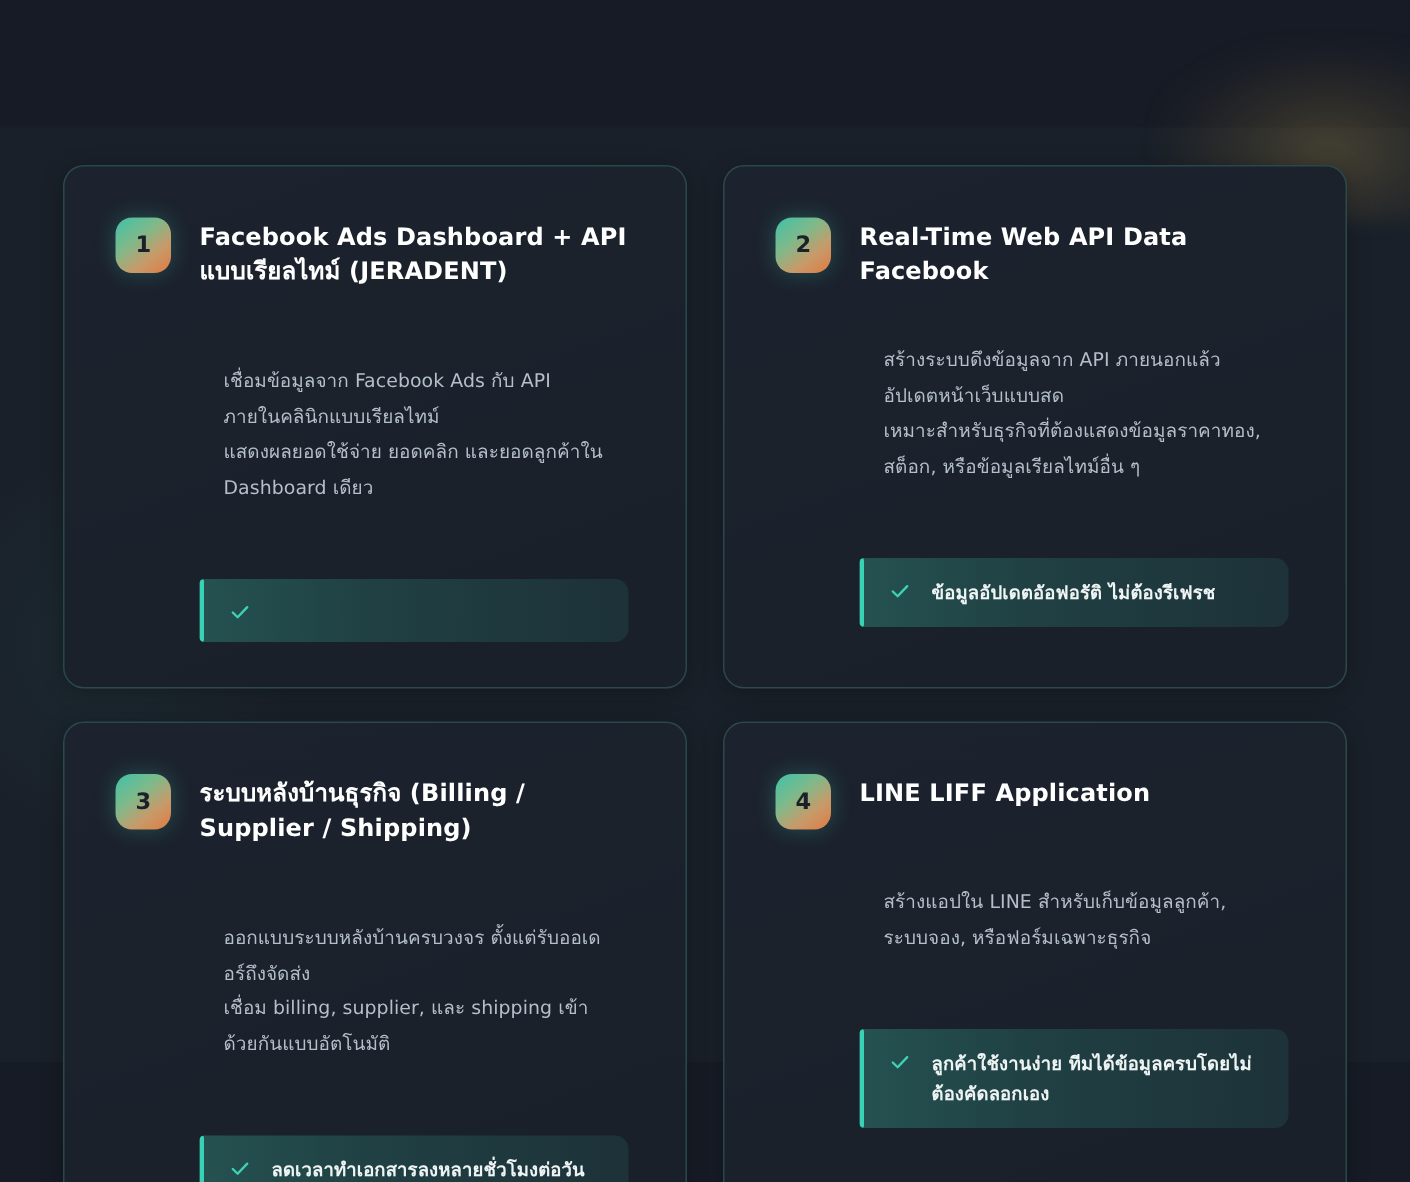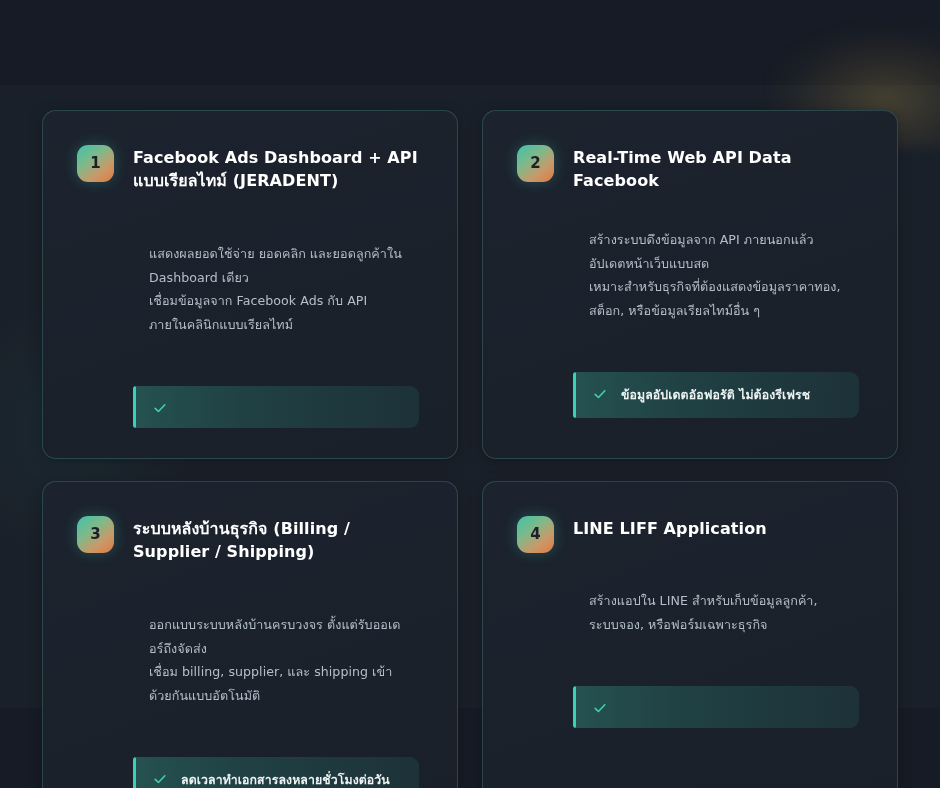--- a/index.html
+++ b/index.html
@@ -181,22 +181,22 @@
 
   <div class="grid">
 
     <div class="card">
       <div class="card-head">
         <div class="badge">1</div>
         <h3 class="card-title">Facebook Ads Dashboard + API แบบเรียลไทม์ (JERADENT)</h3>
       </div>
       <div class="gap-a"></div>
       <p class="card-desc">
+        <span class="line">เชื่อมข้อมูลจาก Facebook Ads กับ API ภายในคลินิกแบบเรียลไทม์</span>
         <span class="line">แสดงผลยอดใช้จ่าย ยอดคลิก และยอดลูกค้าใน Dashboard เดียว</span>
-        <span class="line">เชื่อมข้อมูลจาก Facebook Ads กับ API ภายในคลินิกแบบเรียลไทม์</span>
       </p>
       <div class="gap-a"></div>
       <div class="pill-wrap">
         <div class="pill">
           <svg class="pill-check" viewBox="0 0 16 16">
             <path d="M2.5 8.4 L6.2 12 L13.5 4.3" fill="none" stroke="currentColor" stroke-width="1.8" stroke-linecap="round" stroke-linejoin="round"></path>
           </svg>
         </div>
       </div>
     </div>
@@ -251,18 +251,19 @@
       <div class="gap-b"></div>
       <p class="card-desc">
         <span class="line">สร้างแอปใน LINE สำหรับเก็บข้อมูลลูกค้า, ระบบจอง, หรือฟอร์มเฉพาะธุรกิจ</span>
       </p>
       <div class="gap-a"></div>
       <div class="pill-wrap">
         <div class="pill">
           <svg class="pill-check" viewBox="0 0 16 16">
             <path d="M2.5 8.4 L6.2 12 L13.5 4.3" fill="none" stroke="currentColor" stroke-width="1.8" stroke-linecap="round" stroke-linejoin="round"></path>
           </svg>
+          <span class="pill-text">ลูกค้าใช้งานง่าย ทีมได้ข้อมูลครบโดยไม่ต้องคัดลอกเอง</span>
         </div>
       </div>
     </div>
 
   </div>
 </div>
 
 </body></html>

